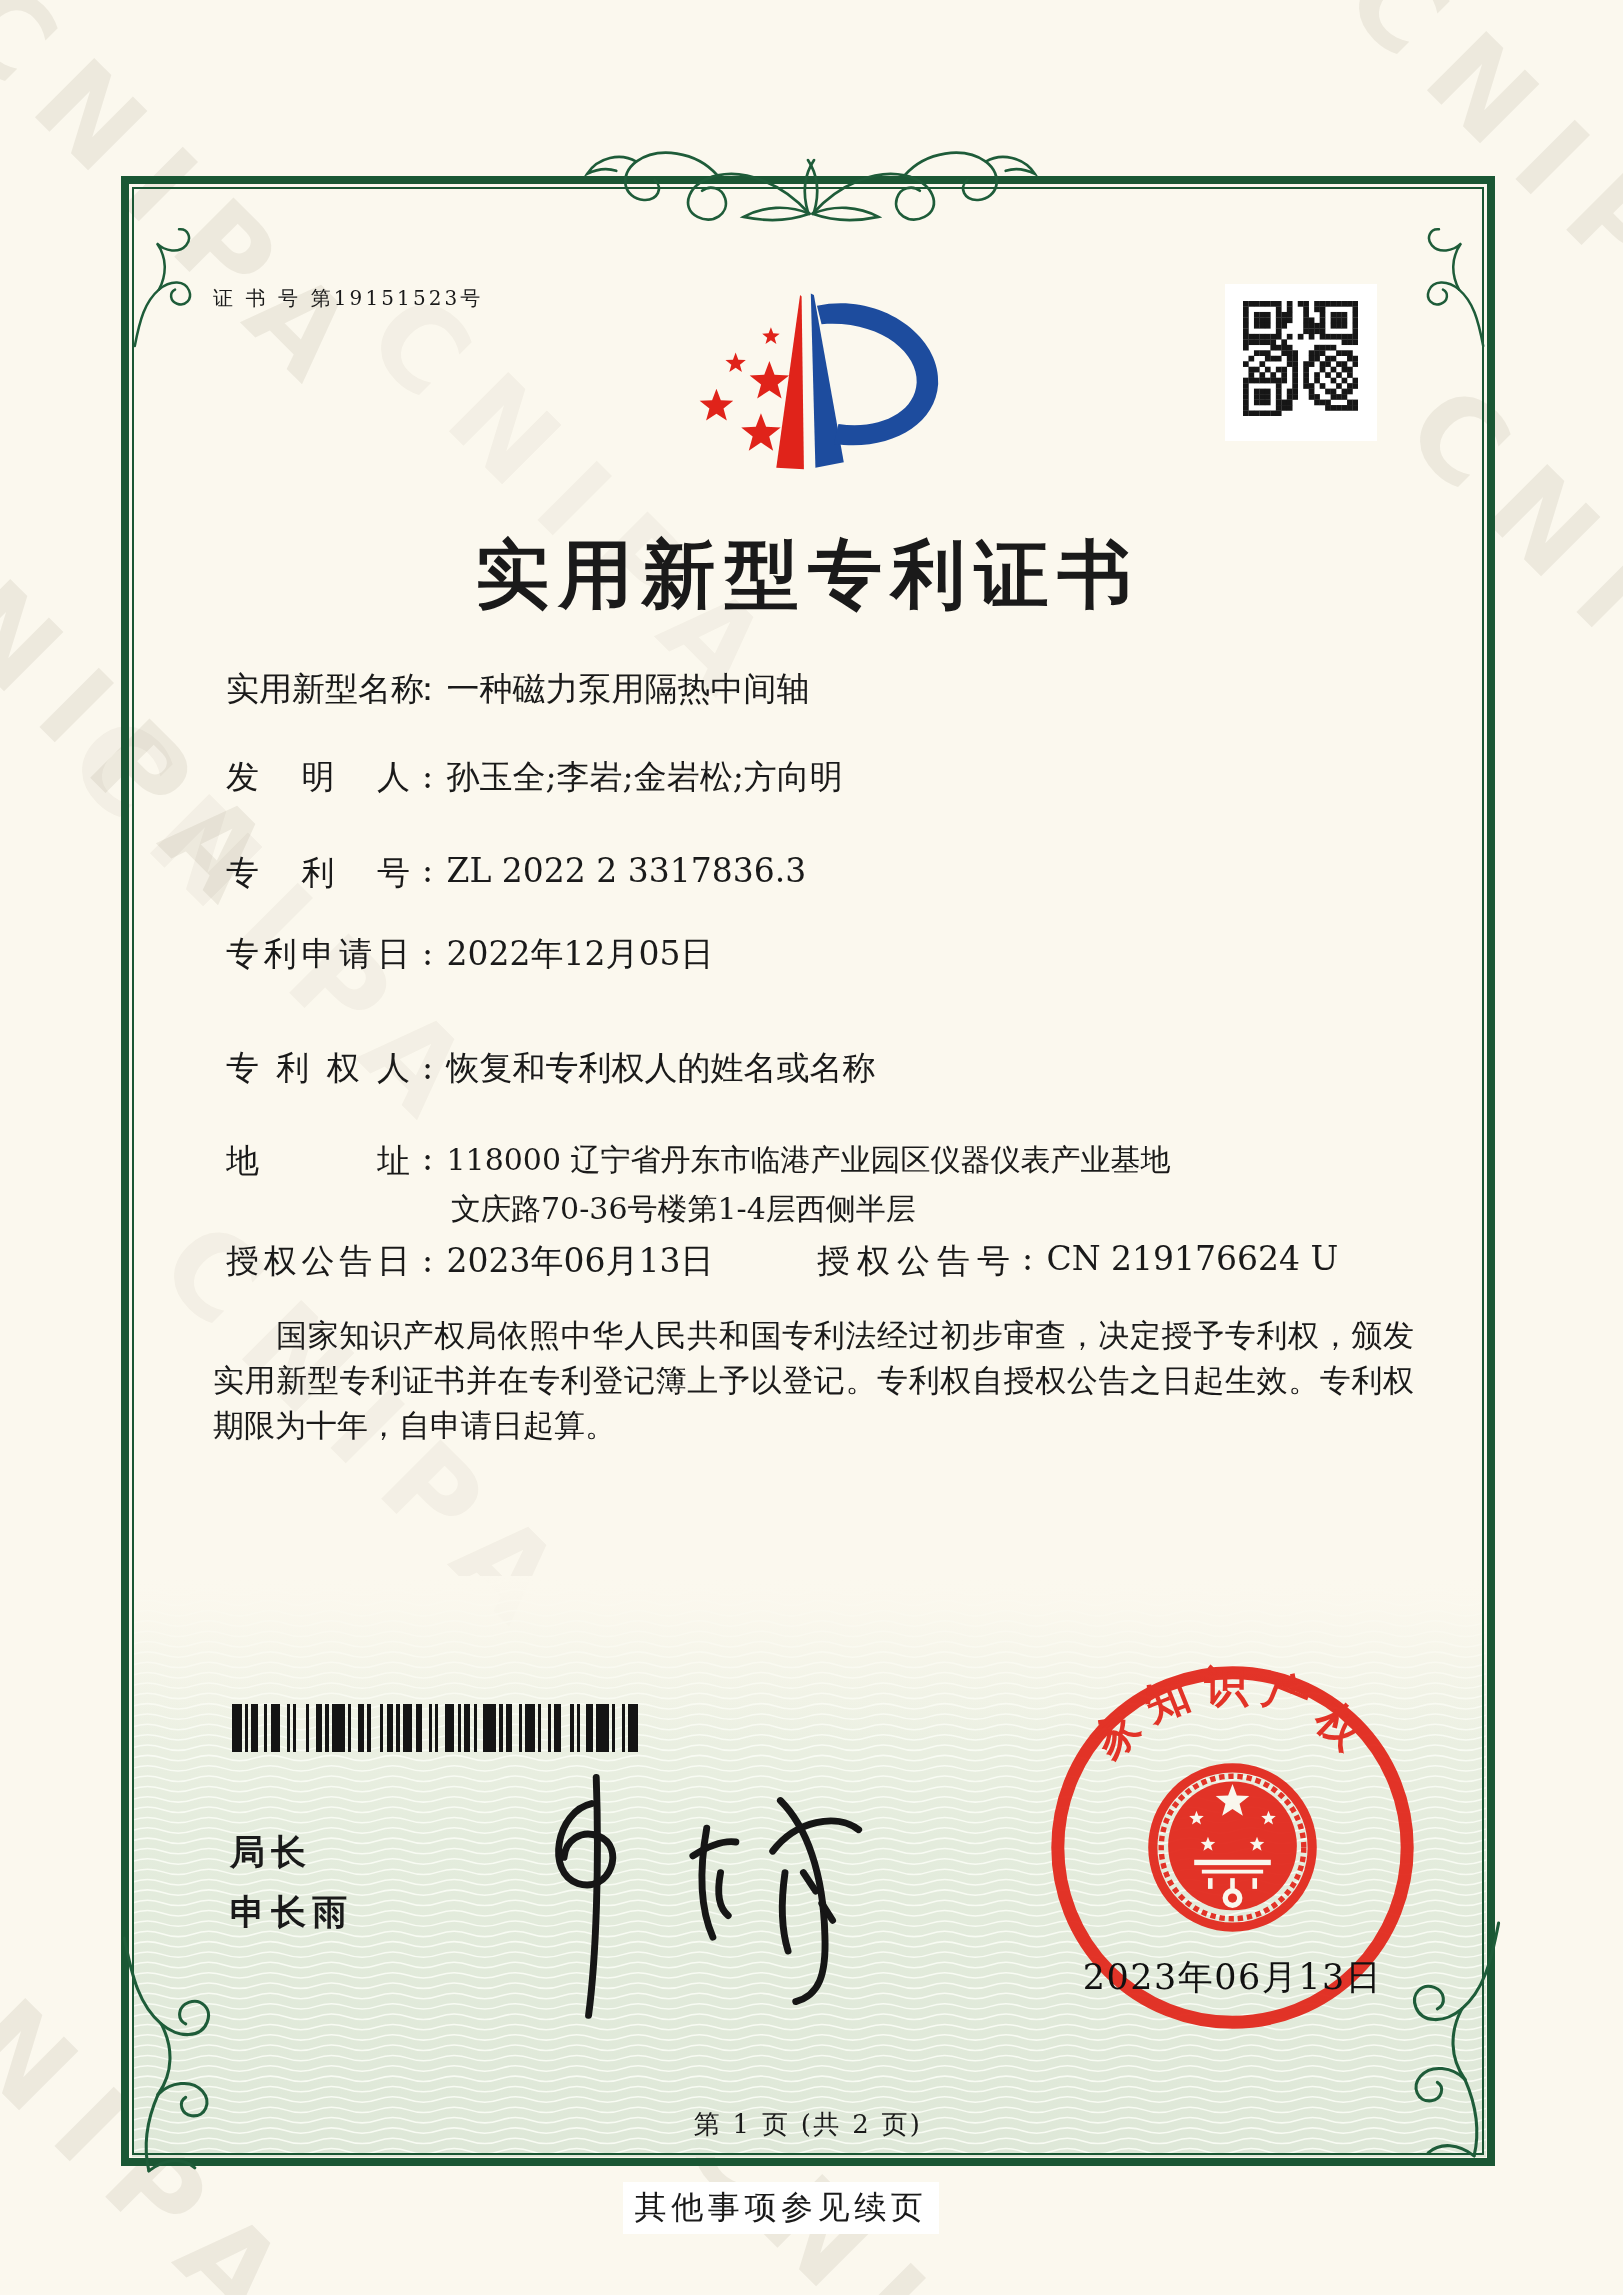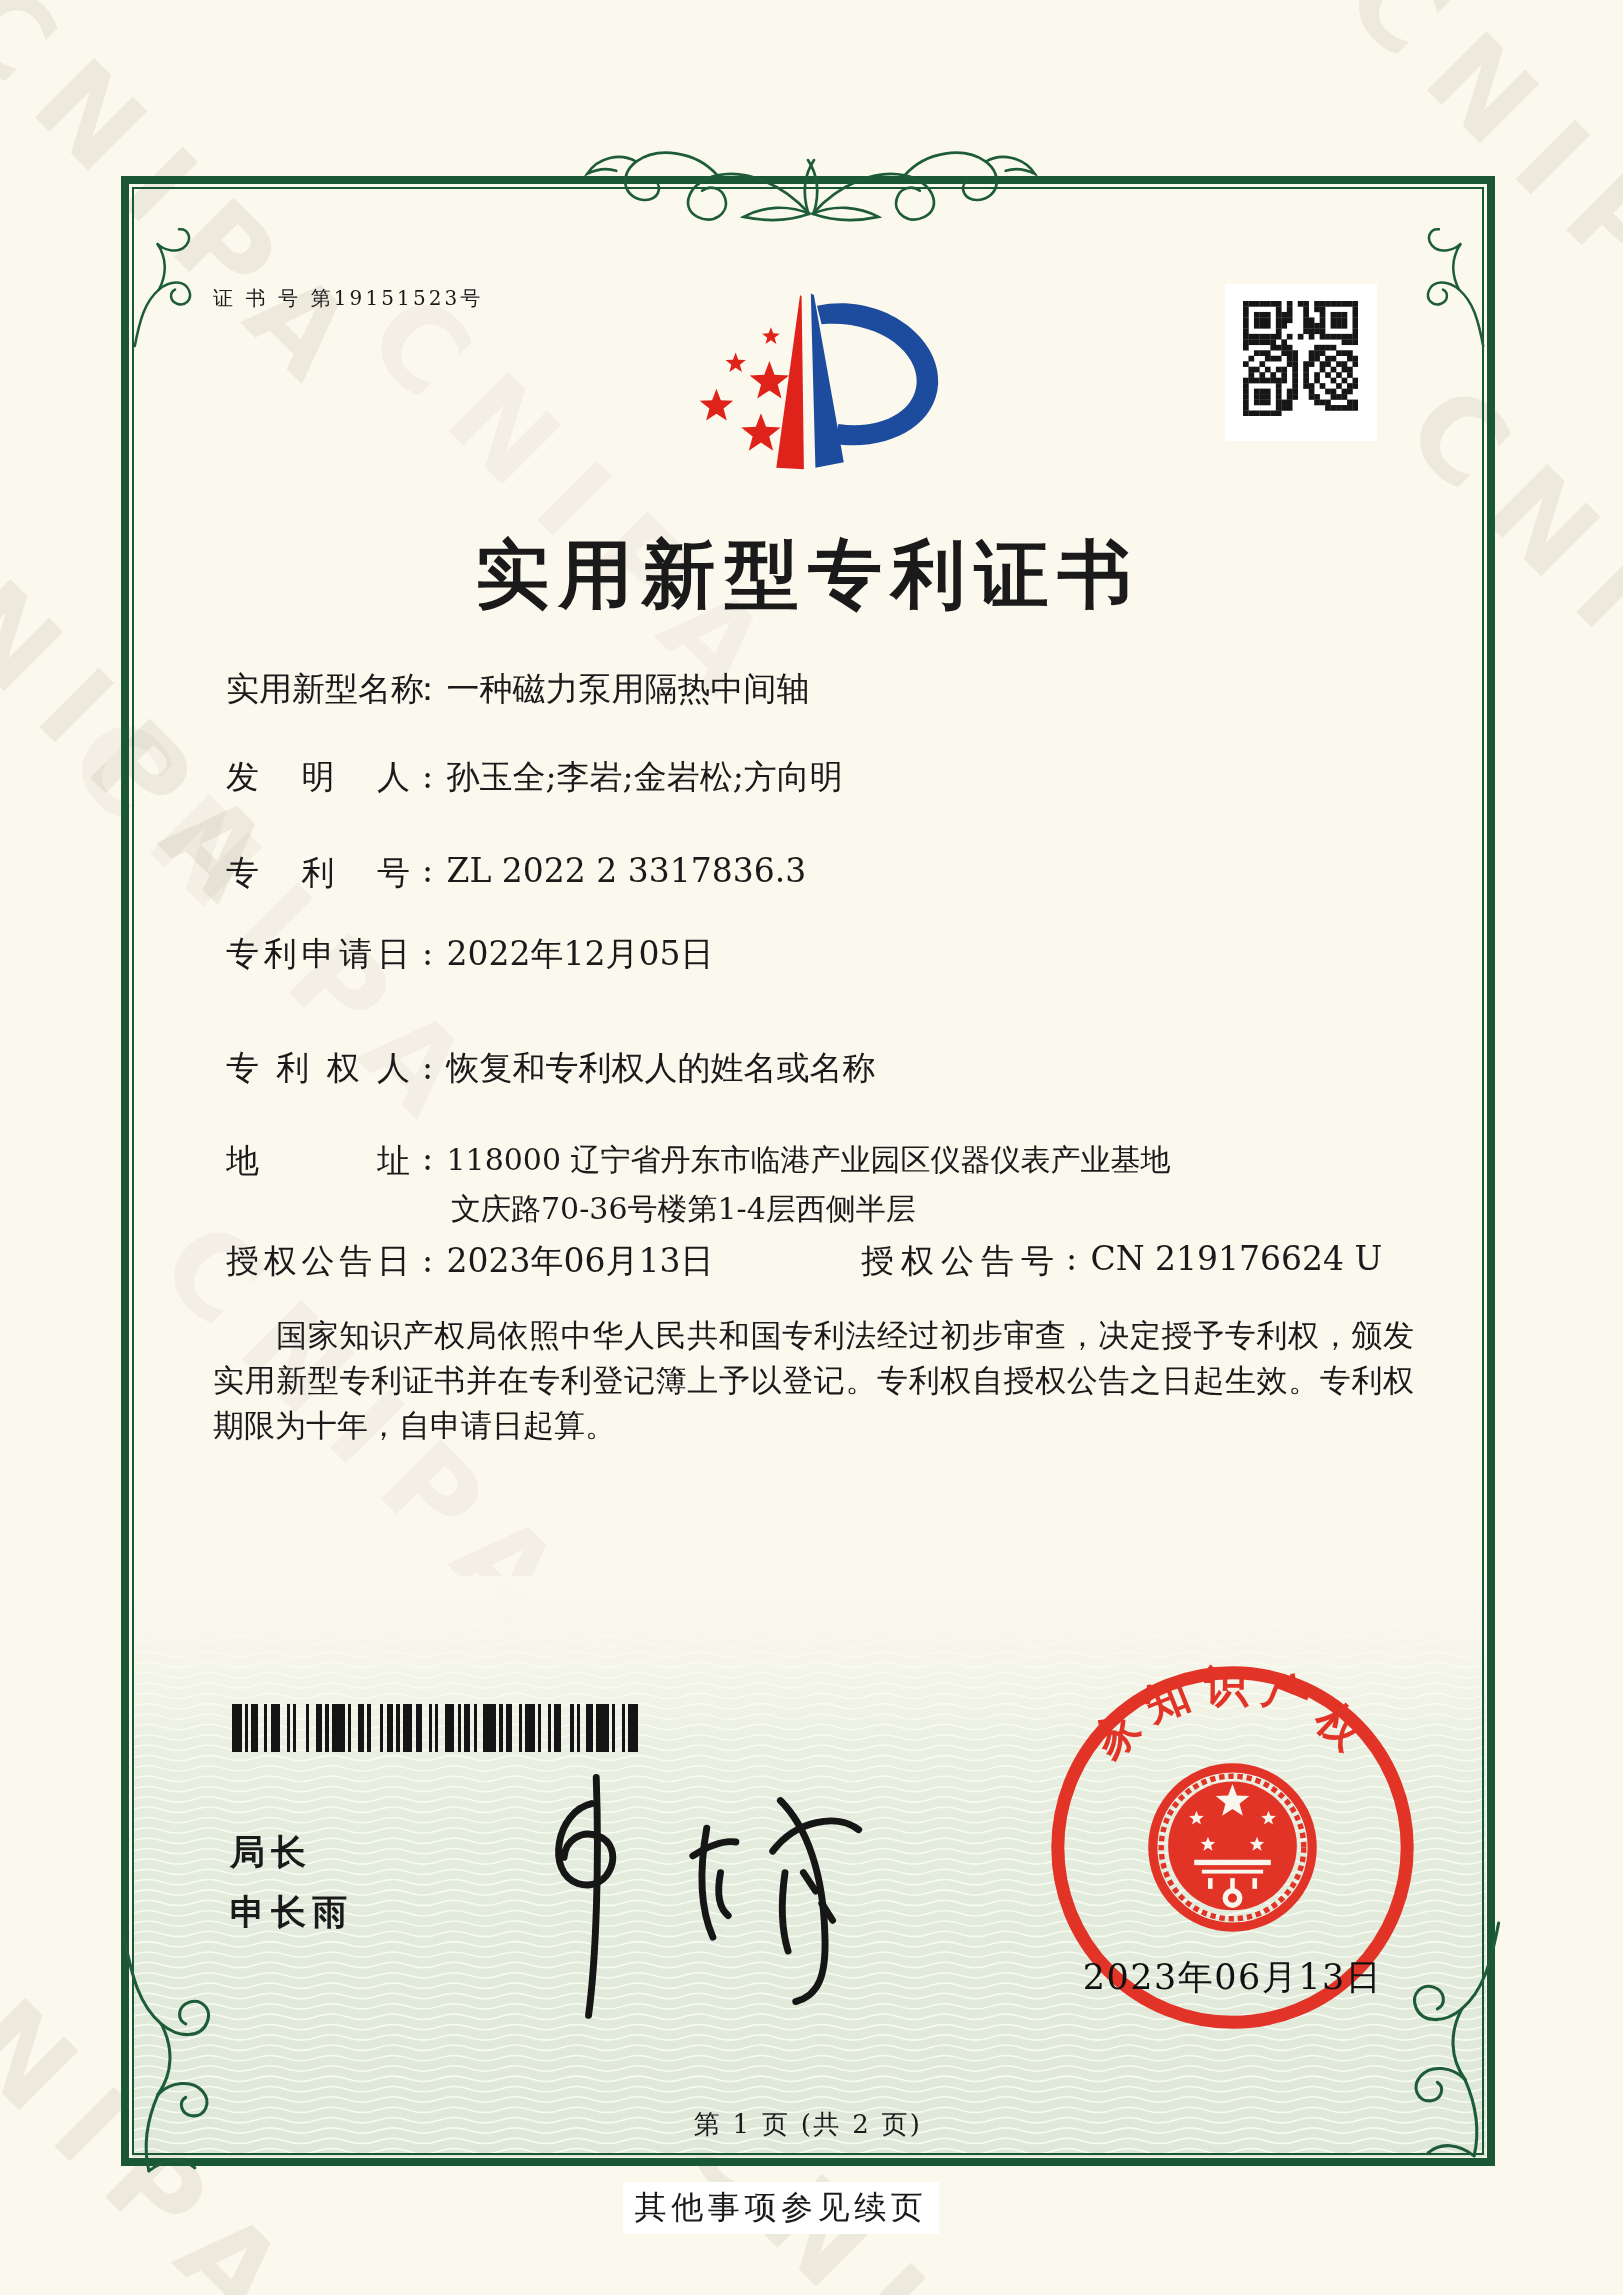--- a/index.html
+++ b/index.html
@@ -22,21 +22,21 @@
          border:8.4px solid #1a5734;box-sizing:border-box;pointer-events:none;}
   .frame::before{content:"";position:absolute;left:3.1px;top:3.1px;right:3.1px;bottom:3.1px;
          border:2.3px solid #1a5734;}
   .orn{position:absolute;z-index:4;pointer-events:none;}
   
   .certno{position:absolute;left:213px;top:285px;font-size:20px;letter-spacing:3.1px;z-index:5;}
   .title{position:absolute;left:121px;top:526px;width:1374px;text-align:center;font-size:74px;
          font-weight:bold;letter-spacing:9.2px;z-index:5;}
   .row{position:absolute;left:226px;font-size:33px;z-index:5;white-space:nowrap;}
   .lbl{display:inline-block;width:184px;text-align:justify;text-align-last:justify;vertical-align:top;}
-  .lbl2{display:inline-block;width:193px;text-align:justify;text-align-last:justify;vertical-align:top;margin-left:44px;}
+  .lbl2{display:inline-block;width:193px;text-align:justify;text-align-last:justify;vertical-align:top;}
   .colon{display:inline-block;width:35px;text-align:center;}
   .val{margin-left:1.5px;}
   .addrline{position:absolute;left:451px;font-size:30px;z-index:5;white-space:nowrap;}
   .row .val.addr{font-size:30px;}
   .grant2{position:absolute;left:817px;font-size:33px;z-index:5;white-space:nowrap;}
   .paras{position:absolute;left:213px;top:1313px;width:1201px;z-index:5;}
   .paras p{margin:0 0 7.7px 0;font-size:31px;line-height:45px;text-indent:63px;text-align:justify;}
   .barcode{position:absolute;left:232px;top:1704px;width:412px;height:48px;z-index:6;
            display:flex;align-items:stretch;}
   .barcode div{height:100%;}

